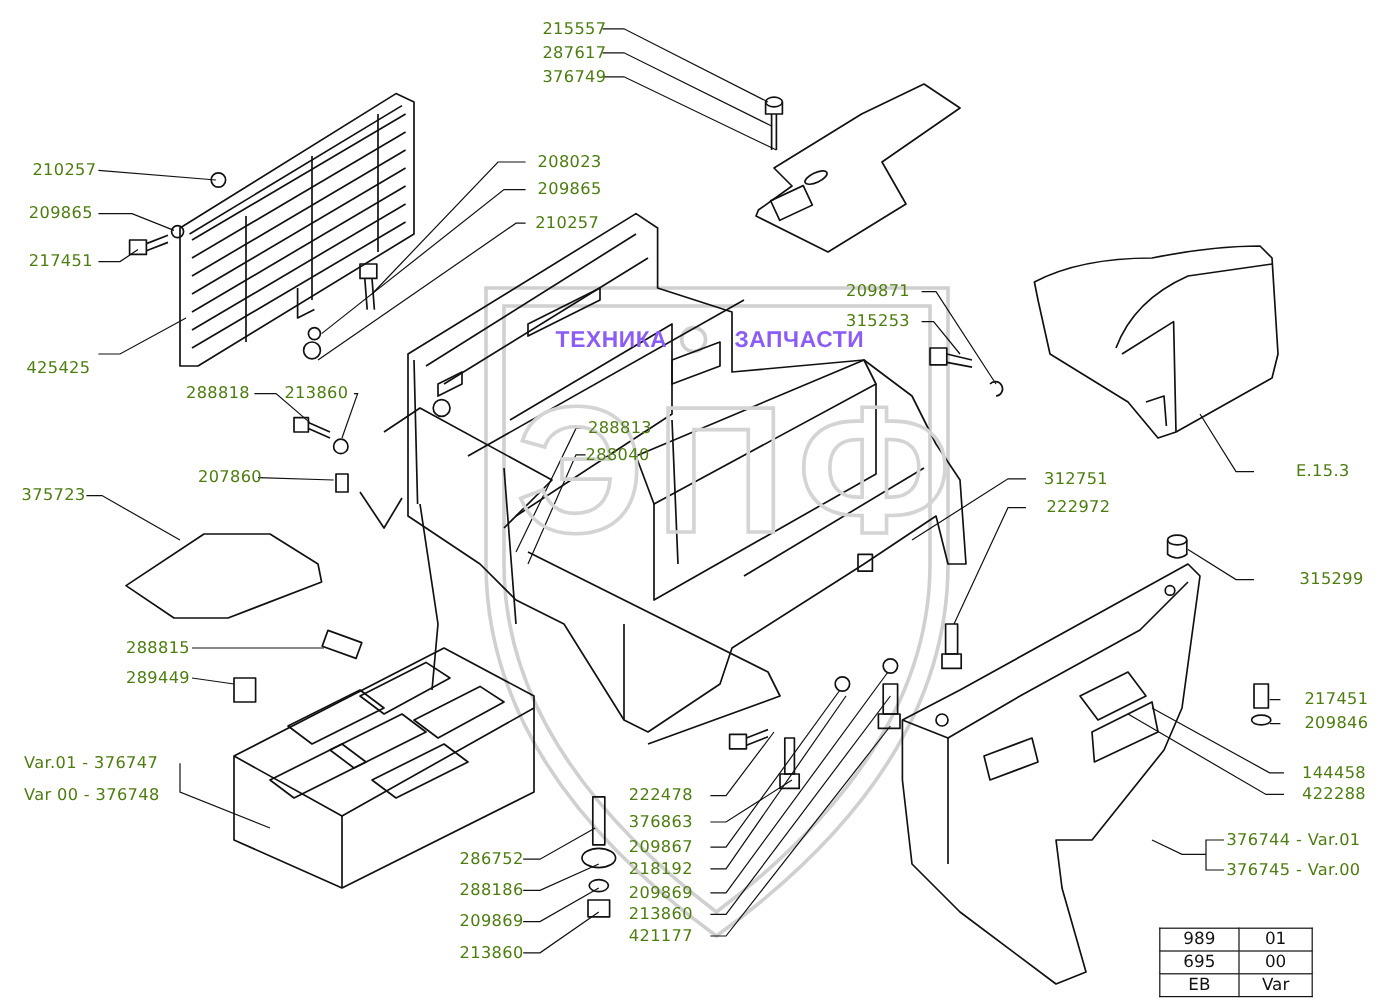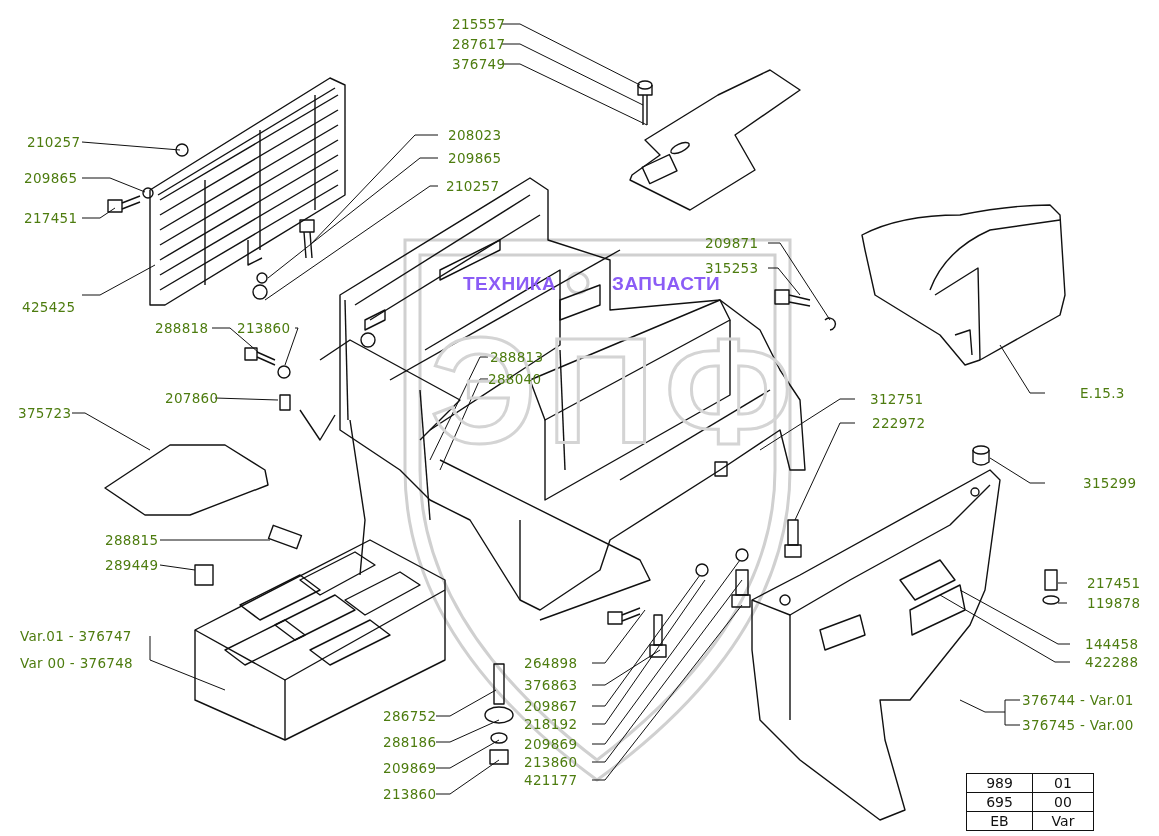--- a/index.html
+++ b/index.html
@@ -237,28 +237,28 @@
 
 <div class="lbl" style="left:1080px;top:385px;">E.15.3</div>
 <div class="lbl" style="left:870px;top:391px;">312751</div>
 <div class="lbl" style="left:872px;top:415px;">222972</div>
 <div class="lbl" style="left:1083px;top:475px;">315299</div>
 
 <div class="lbl" style="left:105px;top:532px;">288815</div>
 <div class="lbl" style="left:105px;top:557px;">289449</div>
 
 <div class="lbl" style="left:1087px;top:575px;">217451</div>
-<div class="lbl" style="left:1087px;top:595px;">119878</div>
+<div class="lbl" style="left:1087px;top:595px;">209846</div>
 <div class="lbl" style="left:1085px;top:636px;">144458</div>
 <div class="lbl" style="left:1085px;top:654px;">422288</div>
 
 <div class="lbl" style="left:20px;top:628px;">Var.01 - 376747</div>
 <div class="lbl" style="left:20px;top:655px;">Var 00 - 376748</div>
 
-<div class="lbl" style="left:524px;top:655px;">264898</div>
+<div class="lbl" style="left:524px;top:655px;">222478</div>
 <div class="lbl" style="left:524px;top:677px;">376863</div>
 <div class="lbl" style="left:524px;top:698px;">209867</div>
 <div class="lbl" style="left:524px;top:716px;">218192</div>
 <div class="lbl" style="left:524px;top:736px;">209869</div>
 <div class="lbl" style="left:524px;top:754px;">213860</div>
 <div class="lbl" style="left:524px;top:772px;">421177</div>
 
 <div class="lbl" style="left:383px;top:708px;">286752</div>
 <div class="lbl" style="left:383px;top:734px;">288186</div>
 <div class="lbl" style="left:383px;top:760px;">209869</div>

